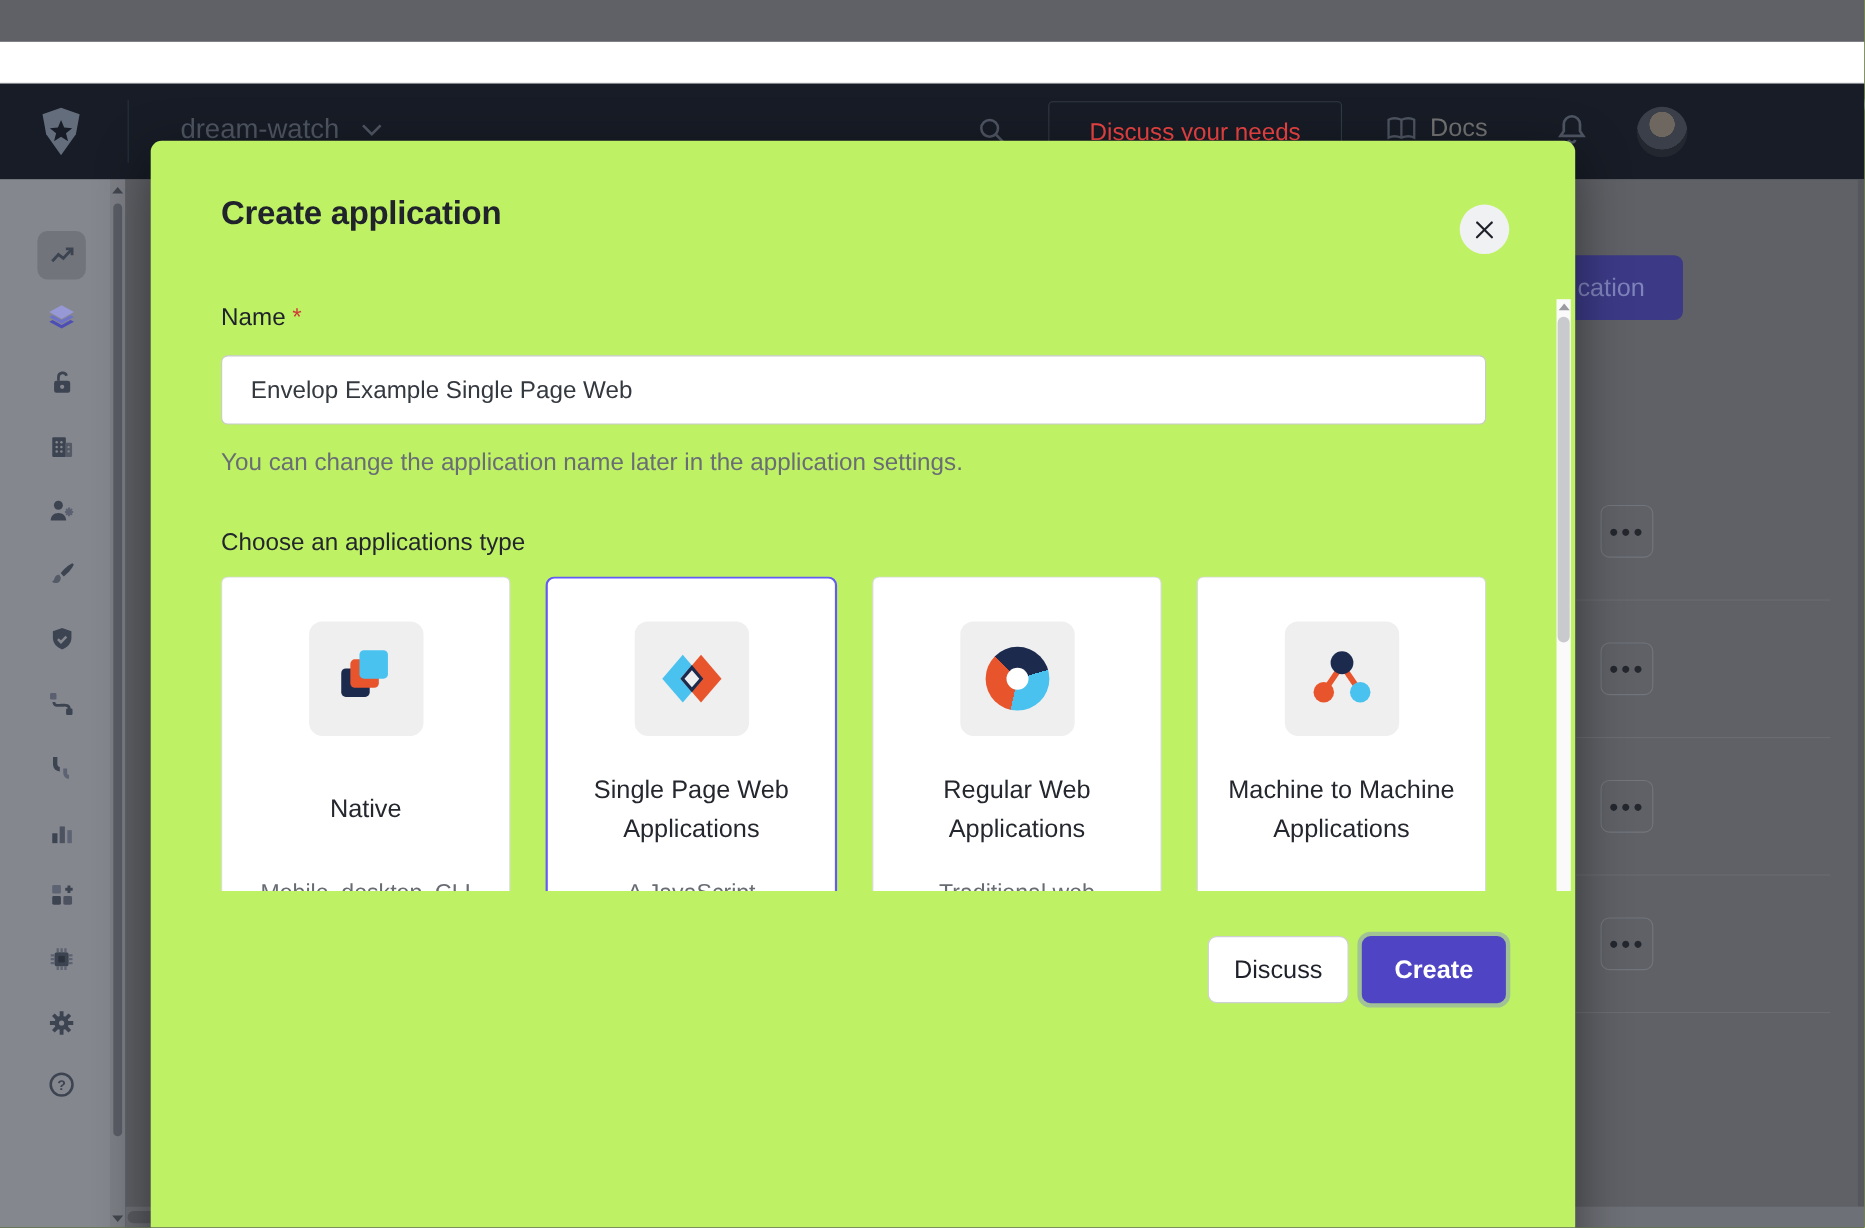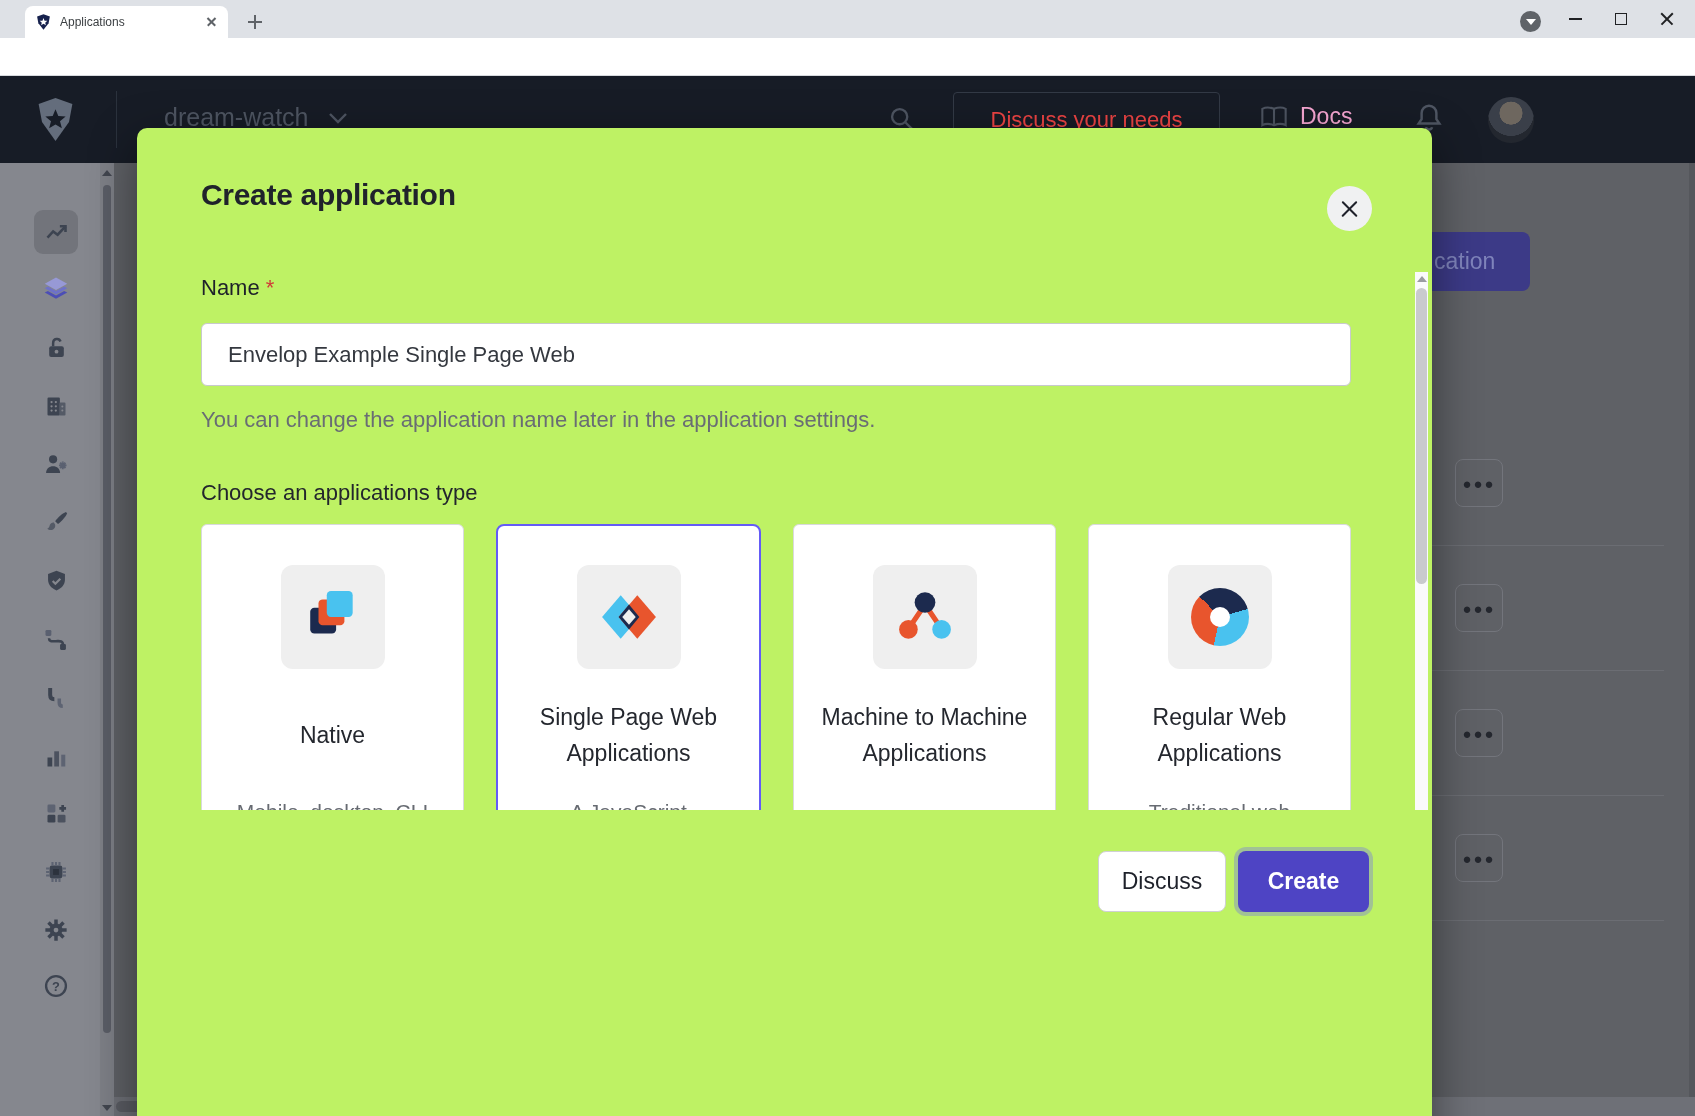--- a/index.html
+++ b/index.html
@@ -47,21 +47,21 @@
   .profileL { width:22px; height:22px; border-radius:50%; background:#e8552d; color:#fff; font-weight:bold; font-size:13px; display:flex; align-items:center; justify-content:center; }
   .updatepill { position:absolute; left:1567px; top:42px; height:30px; border:1.5px solid #74a684; border-radius:15px; background:#fff; display:flex; align-items:center; padding:0 8px 0 12px; gap:6px; }
   .updatepill .lbl { color:#188038; font-size:15px; }
   .updatepill .kebab { color:#188038; font-size:15px; font-weight:bold; letter-spacing:0; }
 
   
   .appheader { position:absolute; left:0; top:76px; width:1695px; height:87px; background:#171c26; }
   .hdr-divider { position:absolute; left:116px; top:15px; width:1px; height:57px; background:#2b323d; }
   .org { position:absolute; left:164px; top:27px; font-size:25px; color:#4f5663; display:flex; align-items:center; gap:18px; }
   .discuss { position:absolute; left:953px; top:16px; width:267px; height:56px; border:1px solid #333a46; border-radius:4px; color:#ef4444; font-size:22px; display:flex; align-items:center; justify-content:center; background:transparent; }
-  .docs { position:absolute; left:1260px; top:27px; display:flex; align-items:center; gap:12px; color:#f9a8d4; font-size:23px; }
+  .docs { position:absolute; left:1260px; top:27px; display:flex; align-items:center; gap:12px; color:#737373; font-size:23px; }
   .avatar { position:absolute; left:1488px; top:21px; width:46px; height:46px; border-radius:50%; background:radial-gradient(circle at 50% 35%, #6e675f 0 30%, #3a3f49 31% 60%, #23272f 61%); }
 
   
   .sidebar { position:absolute; left:0; top:163px; width:100px; height:953px; background:#85878e; }
   .sb-item { position:absolute; left:34px; width:44px; height:44px; display:flex; align-items:center; justify-content:center; }
   .sb-item.bg { background:#72747b; border-radius:9px; }
   .sb-scroll { position:absolute; left:100px; top:163px; width:14px; height:953px; background:#7d7f86; }
   .sb-scroll .thumb { position:absolute; left:3px; top:22px; width:8px; height:848px; background:#5a5d66; border-radius:4px; }
   .arrow-up, .arrow-dn { position:absolute; left:2px; width:0; height:0; border-left:5px solid transparent; border-right:5px solid transparent; }
   .arrow-up { top:7px; border-bottom:6px solid #42464f; }
@@ -101,41 +101,20 @@
   .btn-cancel { position:absolute; left:961px; top:723px; width:128px; height:61px; background:#fff; border:1px solid #cfd0d4; border-radius:8px; font-size:23px; color:#1e212a; font-family:"Liberation Sans", sans-serif; cursor:pointer; }
   .btn-create { position:absolute; left:1101px; top:723px; width:131px; height:61px; background:#4e44c4; border:none; border-radius:8px; font-size:23px; font-weight:bold; color:#fff; font-family:"Liberation Sans", sans-serif; box-shadow:0 0 0 4px rgba(99,93,255,.32); cursor:pointer; }
 
   svg { display:block; }
 </style>
 </head>
 <body>
 
 <div class="screen">
 
-  <div class="tabstrip">
-    <div class="tab">
-      <svg width="17" height="18" viewBox="0 0 24 24">
-          <path d="M12 1l9 3.2-1.8 9.6L12 23l-7.2-9.2L3 4.2z" fill="#16214d"></path>
-          <path d="M12 6.5l1.5 3.6 3.9.3-3 2.5 1 3.8-3.4-2.1-3.4 2.1 1-3.8-3-2.5 3.9-.3z" fill="#fff"></path>
-        </svg>
-      <span class="tab-title">Applications</span>
-      <span class="tab-close"></span>
-    </div>
-    <div class="newtab"></div>
-    <div class="chrome-chevron"></div>
-    <div class="wc wc-min">
-        <span></span>
-      </div>
-    <div class="wc wc-max">
-        <span></span>
-      </div>
-    <div class="wc wc-close">
-        <span></span>
-      </div>
-  </div>
 
   <div class="toolbar">
     <svg class="nav-ico" style="left:12px;" viewBox="0 0 26 26">
         <path d="M21 13H7M12.5 6.5 6 13l6.5 6.5" stroke="#5f6368" stroke-width="2" fill="none"></path>
       </svg>
     <svg class="nav-ico" style="left:42px;" viewBox="0 0 26 26">
         <path d="M5 13h14M13.5 6.5 20 13l-6.5 6.5" stroke="#b6babf" stroke-width="2" fill="none"></path>
       </svg>
     <svg class="nav-ico" style="left:72px;" viewBox="0 0 26 26">
         <path d="M20 13a7 7 0 1 1-2.2-5.1" stroke="#5f6368" stroke-width="2" fill="none"></path>
@@ -407,37 +386,37 @@
             <polygon points="18,28 36,7 54,28 36,49" fill="#e8552d"></polygon>
             <polygon points="18,28 28,16 38,28 28,40" fill="#1c2a4e"></polygon>
             <polygon points="21.5,28 28,20.5 34.5,28 28,35.5" fill="#efefef"></polygon>
           </svg>
         </div>
         <div class="card-title">Single Page Web Applications</div>
         <div class="card-desc">A JavaScript</div>
       </div>
       <div class="card">
         <div class="tile">
+          <div class="donut"></div>
+        </div>
+        <div class="card-title">Regular Web Applications</div>
+        <div class="card-desc">Traditional web</div>
+      </div>
+      <div class="card">
+        <div class="tile">
           <svg width="58" height="58" viewBox="0 0 56 56">
             <path d="M28 16 13 38M28 16l15 22" stroke="#e8552d" stroke-width="5" fill="none"></path>
             <circle cx="28" cy="14" r="10" fill="#1c2a4e"></circle>
             <circle cx="12" cy="40" r="9" fill="#e8552d"></circle>
             <circle cx="44" cy="40" r="9" fill="#49c2ef"></circle>
           </svg>
         </div>
         <div class="card-title">Machine to Machine Applications</div>
         <div class="card-desc"></div>
       </div>
-      <div class="card">
-        <div class="tile">
-          <div class="donut"></div>
-        </div>
-        <div class="card-title">Regular Web Applications</div>
-        <div class="card-desc">Traditional web</div>
-      </div>
     </div>
 
     <div class="modal-scrollbar">
       <div class="up"></div>
       <div class="mthumb"></div>
     </div>
 
     <button class="btn-cancel">Discuss</button>
     <button class="btn-create">Create</button>
   </div>

